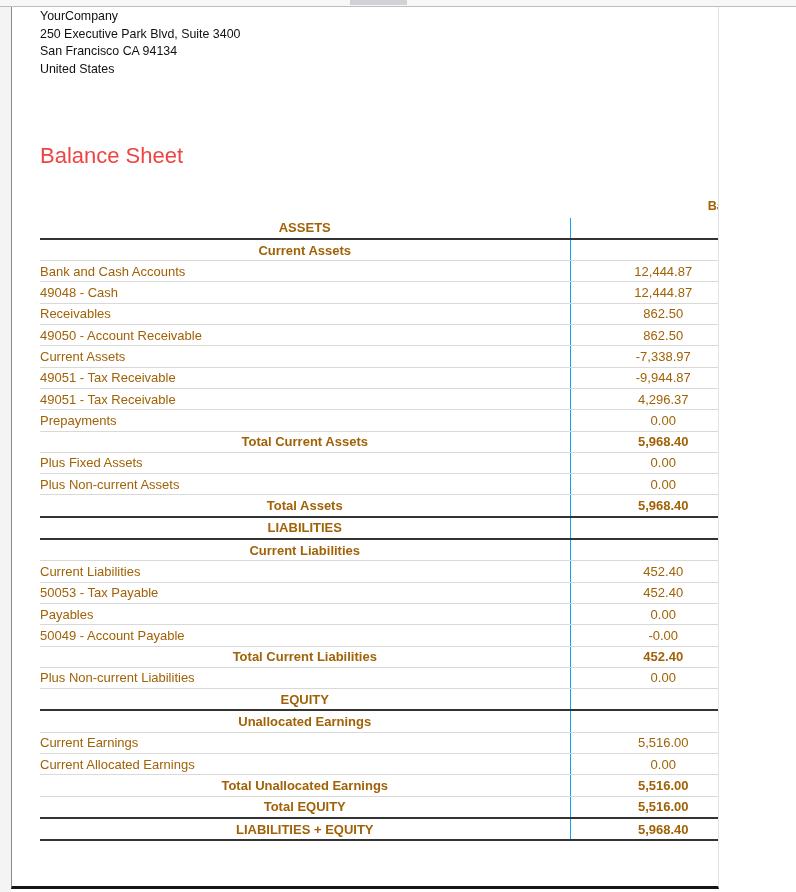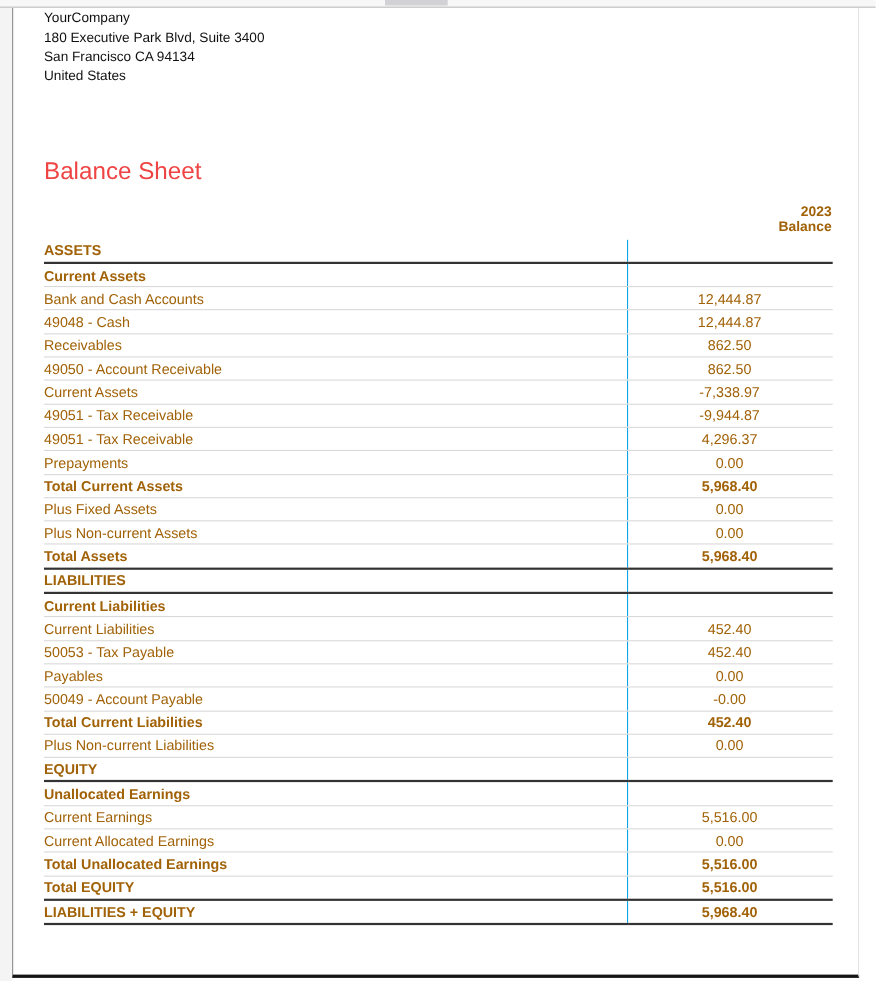--- a/index.html
+++ b/index.html
@@ -26,21 +26,21 @@
   }
   
   .gutter-left {
     position: absolute; left: 0; top: 7px;
     width: 11px; height: 885px;
     background: #f4f4f4;
   }
   
   .page {
     position: absolute; left: 11px; top: 7px;
-    width: 770px; height: 882px;
+    width: 708px; height: 882px;
     box-sizing: border-box;
     background: #ffffff;
     border-left: 1px solid #8a8a8a;
     border-right: 1px solid #e3e3e3;
     border-bottom: 3px solid #151515;
     padding: 0 23px 0 28px;
     overflow: hidden;
   }
   .company { padding-top: 1px; font-size: 12.4px; line-height: 17.6px; color: #101010; }
   .report-title {
@@ -67,39 +67,39 @@
     height: 20.3px;
     padding: 0; vertical-align: middle;
     white-space: nowrap; overflow: hidden;
   }
   table.bs tbody td { border-bottom: 1px solid #d9d9d9; }
   table.bs tbody tr.div-dark td { border-bottom: 2px solid #333333; }
   table.bs td.val {
     text-align: center; padding-right: 1px;
     border-left: 1px solid #0ea5e9;
   }
-  tr.bold td { font-weight: 700; }
+  tr.bold td { font-weight: 700; text-align: center; }
   td.ind0 { padding-left: 8px; }
   td.ind1 { padding-left: 23px; }
   td.ind2 { padding-left: 35px; }
   td.ind3 { padding-left: 48px; }
 </style>
 </head>
 <body>
 
 <div class="top-strip">
   <div class="top-thumb"></div>
 </div>
 <div class="gutter-left"></div>
 
 <div class="page">
 
   <div class="company">
     <div>YourCompany</div>
-    <div>180 Executive Park Blvd, Suite 3400</div>
+    <div>250 Executive Park Blvd, Suite 3400</div>
     <div>San Francisco CA 94134</div>
     <div>United States</div>
   </div>
 
   <h1 class="report-title">Balance Sheet</h1>
 
   <table class="bs">
     <colgroup>
         <col class="c-name">
         <col class="c-bal">

